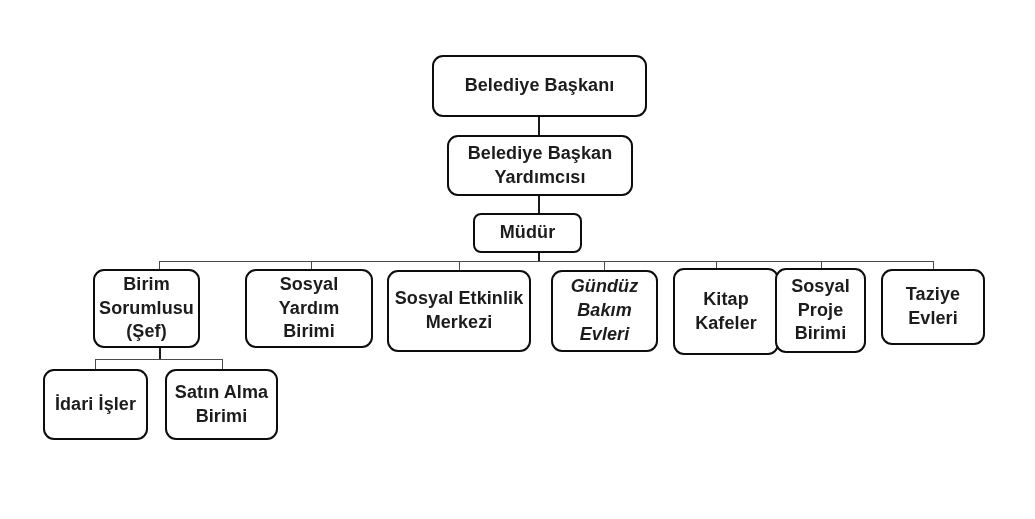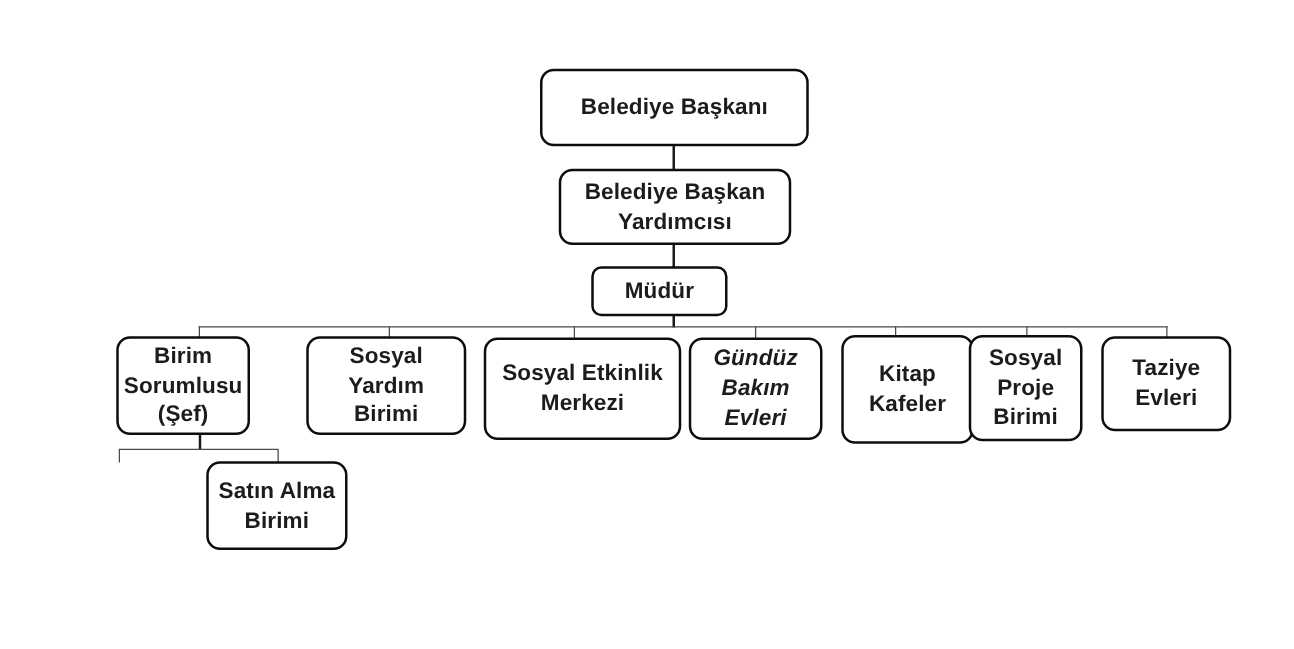--- a/index.html
+++ b/index.html
@@ -87,21 +87,21 @@
     </div>
   </div>
 
   <div class="node" style="left:245px; top:269px; width:128px; height:79px;">
     <div class="label">
       <span>Sosyal Yardım</span>
       <span>Birimi</span>
     </div>
   </div>
 
-  <div class="node" style="left:387px; top:270px; width:158px; height:82px;">
+  <div class="node" style="left:387px; top:270px; width:144px; height:82px;">
     <div class="label">
       <span>Sosyal Etkinlik</span>
       <span>Merkezi</span>
     </div>
   </div>
 
   <div class="node" style="left:551px; top:270px; width:107px; height:82px;font-style:italic;">
     <div class="label">
       <span>Gündüz</span>
       <span>Bakım Evleri</span>
@@ -122,20 +122,25 @@
       <span>Birimi</span>
     </div>
   </div>
 
   <div class="node" style="left:881px; top:269px; width:104px; height:76px;">
     <div class="label">
       <span>Taziye Evleri</span>
     </div>
   </div>
 
+  <div class="node" style="left:43px; top:369px; width:105px; height:71px;">
+    <div class="label">
+      <span>İdari İşler</span>
+    </div>
+  </div>
 
   <div class="node" style="left:165px; top:369px; width:113px; height:71px;">
     <div class="label">
       <span>Satın Alma</span>
       <span>Birimi</span>
     </div>
   </div>
 
 </div>
 

